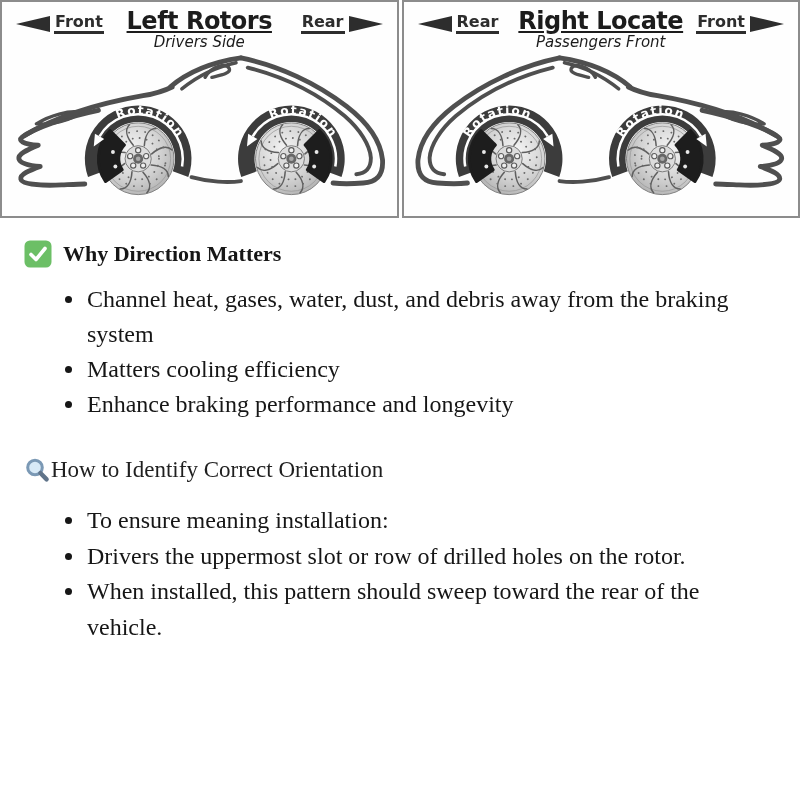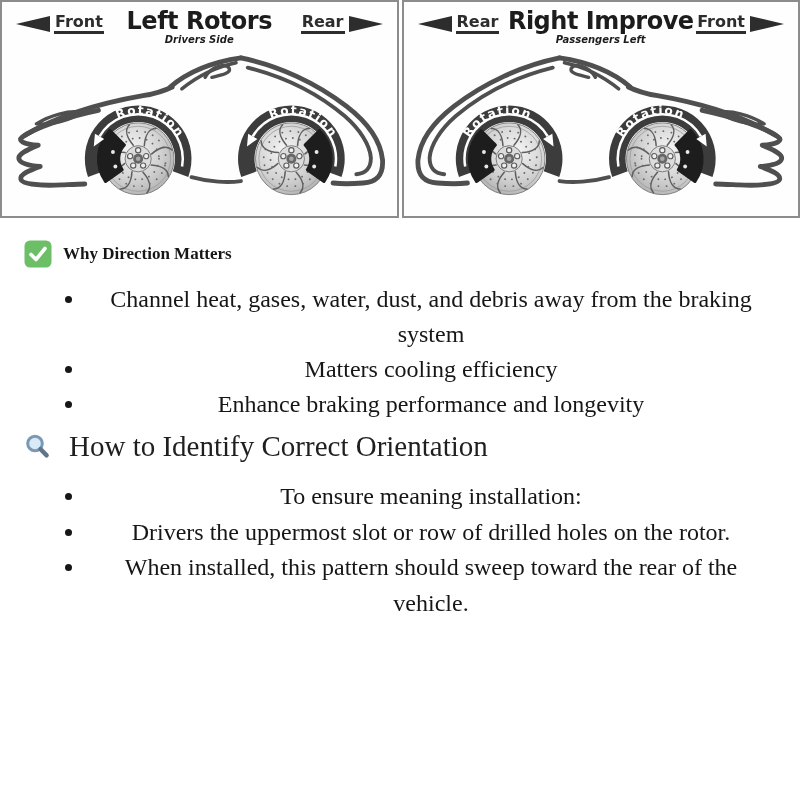--- a/index.html
+++ b/index.html
@@ -10,35 +10,35 @@
   .panel{position:relative;flex:1 1 0;box-sizing:border-box;border:2.5px solid #8c8c8c;background:#fefefe;overflow:hidden;padding-left:32px;}
   .panel-top{position:absolute;top:7px;left:0;right:0;height:48px;}
   .dir{position:absolute;top:5px;display:flex;align-items:center;gap:4px;font-family:"DejaVu Sans",sans-serif;font-weight:bold;font-size:16px;color:#2d2d2d;}
   .dir .lbl{border-bottom:3px solid #2d2d2d;padding:0 1px 1px;line-height:1;}
   .dir-left{left:14px;}
   .dir-right{right:14px;}
   .tri{width:0;height:0;border-top:8px solid transparent;border-bottom:8px solid transparent;}
   .tri-l{border-right:34px solid #2d2d2d;}
   .tri-r{border-left:34px solid #2d2d2d;}
   .titlebox{position:absolute;left:50%;transform:translateX(-50%);top:0;text-align:center;font-family:"DejaVu Sans",sans-serif;color:#1c1c1c;white-space:nowrap;}
-  .titlebox .t{font-size:24px;font-weight:bold;letter-spacing:-0.5px;line-height:1.05;}
-  .titlebox .s{font-size:10px;font-weight:bold;font-style:italic;line-height:1.15;}
+  .titlebox .t{font-size:24px;font-weight:bold;letter-spacing:-0.5px;line-height:1.05;text-decoration:underline;}
+  .titlebox .s{font-size:15px;font-weight:normal;font-style:italic;line-height:1.15;}
   .carsvg{position:absolute;left:0;bottom:1px;width:100%;height:160px;display:block;}
   .rotarc{stroke:#ffffff;stroke-width:2.6;fill:none;}
   .rottext{font-family:"DejaVu Sans",sans-serif;font-weight:bold;font-size:12.5px;fill:#ffffff;letter-spacing:1.5px;}
 
   
   .article{padding:0 25px 0 24px;font-size:24px;line-height:36px;}
   .intro{margin:17px 0 0 0;}
-  .h1row{display:flex;align-items:center;gap:11px;margin:21px 0 0 0;font-weight:bold;font-size:17px;line-height:30px;}
-  .h2row{display:flex;align-items:center;gap:18px;margin:8px 0 0 0;font-weight:normal;font-size:29px;line-height:32px;color:#1f1f1f;}
+  .h1row{display:flex;align-items:center;gap:11px;margin:21px 0 0 0;font-weight:bold;font-size:22px;line-height:30px;}
+  .h2row{display:flex;align-items:center;gap:0;margin:32px 0 0 0;font-weight:normal;font-size:23px;line-height:32px;color:#1f1f1f;}
   .lead{margin:21px 0 0 0;}
   ul{margin:13px 0 0 0;padding:0 0 0 62px;line-height:35px;}
   ul.second{margin-top:17px;line-height:35.5px;}
-  li{padding-left:1px;text-align:center;}
+  li{padding-left:1px;}
   .emoji{flex:0 0 auto;display:block;}
 </style>
 </head>
 <body>
 
 <div class="figure">
 
   <div class="panel">
     <div class="panel-top">
       <div class="dir dir-left">
@@ -141,22 +141,22 @@
     </svg>
   </div>
 
   <div class="panel">
     <div class="panel-top">
       <div class="dir dir-left">
         <span class="tri tri-l"></span>
         <span class="lbl">Rear</span>
       </div>
       <div class="titlebox">
-        <div class="t">Right Improve</div>
-        <div class="s">Passengers Left</div>
+        <div class="t">Right Locate</div>
+        <div class="s">Passengers Front</div>
       </div>
       <div class="dir dir-right">
         <span class="lbl">Front</span>
         <span class="tri tri-r"></span>
       </div>
     </div>
 
     <svg class="carsvg" viewBox="0 0 400 165">
 
       <g transform="translate(400,0) scale(-1,1)">

